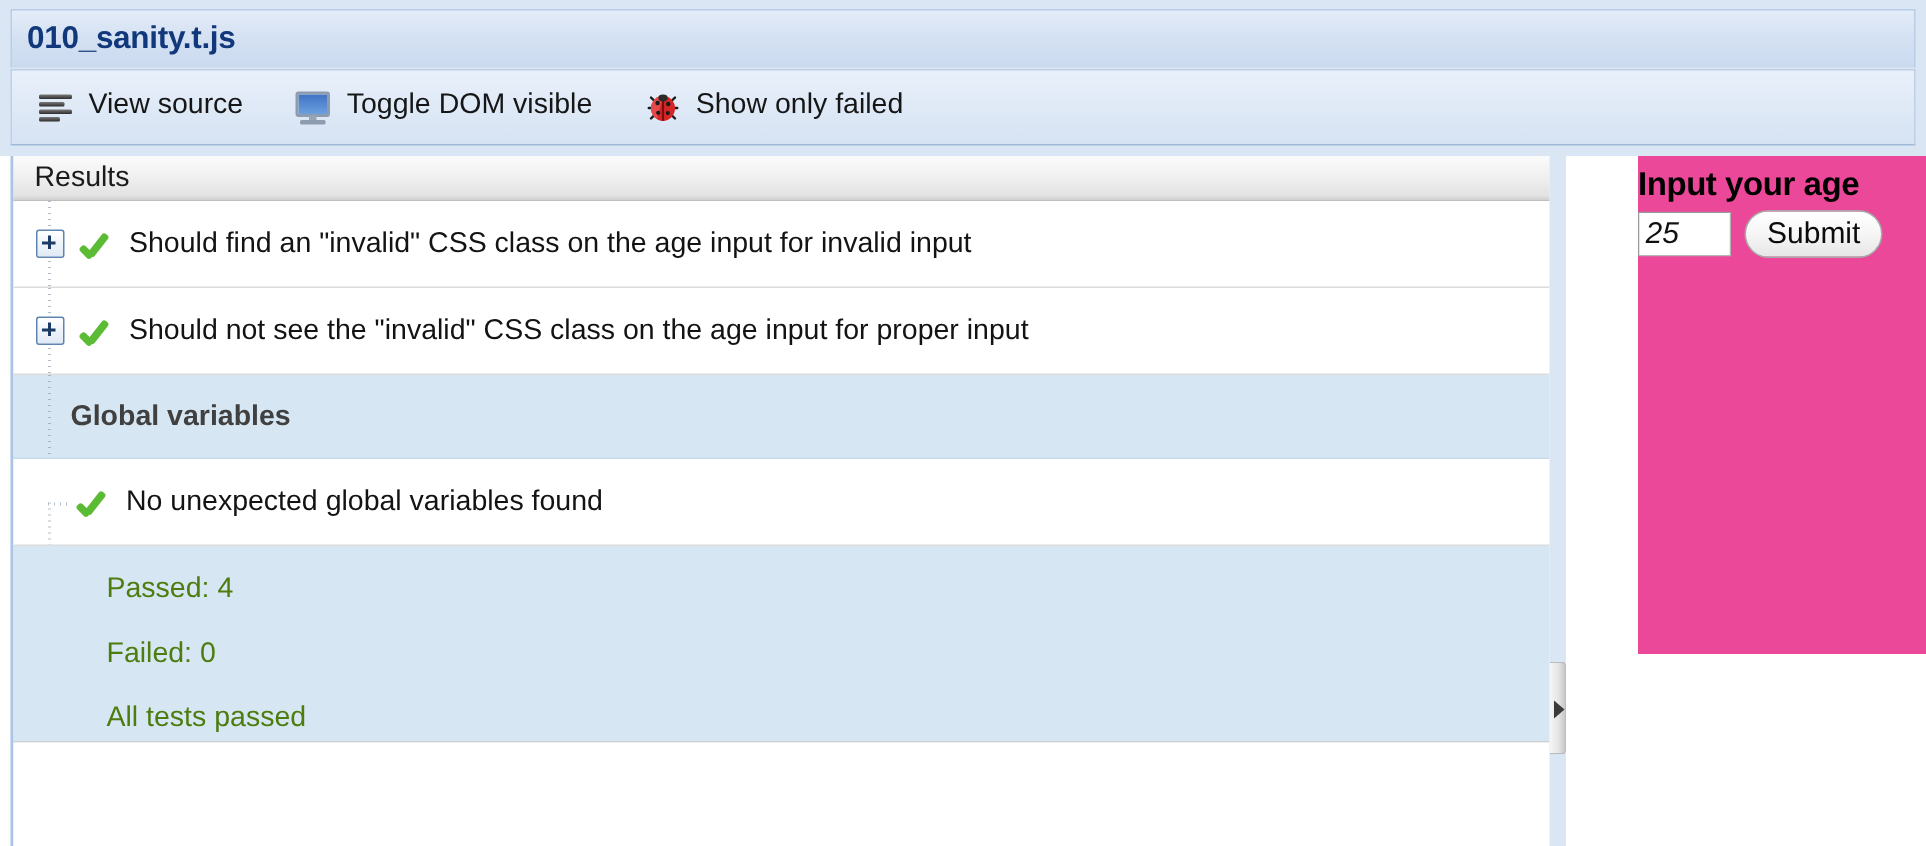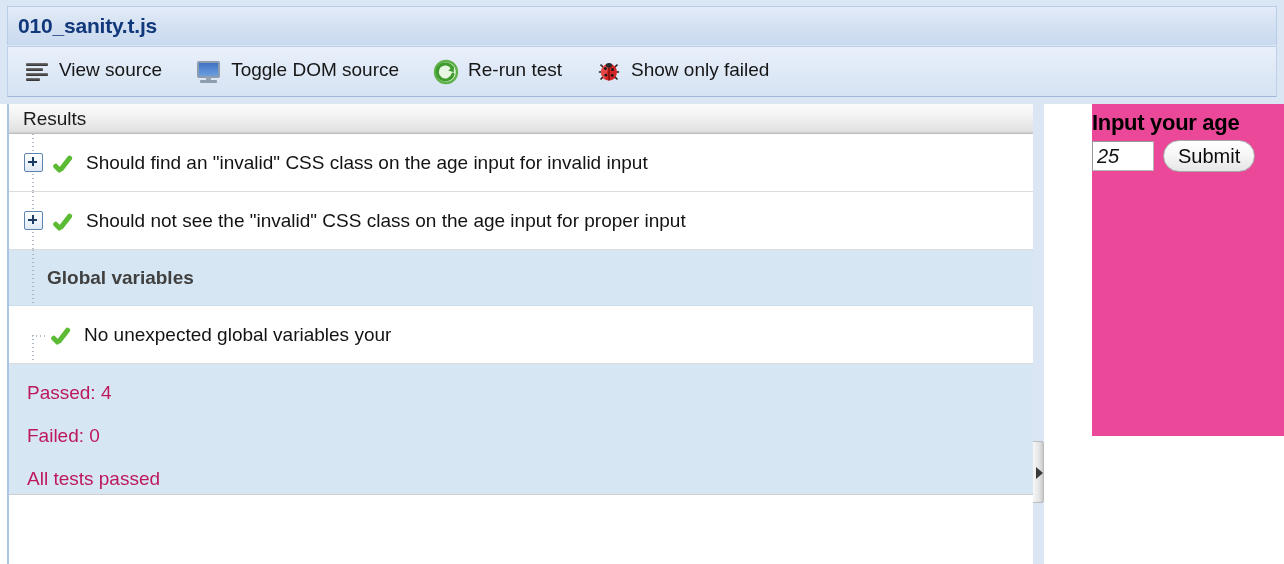--- a/index.html
+++ b/index.html
@@ -246,22 +246,23 @@
   
   .summary {
     background: #d6e7f3;
     padding: 18px 0 16px 18px;
     height: 131px;
     box-sizing: border-box;
     border-bottom: 1px solid #cfcfcf;
   }
   .summary-line {
     font-size: 19px;
-    color: #be185d;
+    color: #4d7c0f;
     margin-bottom: 21px;
+    margin-left: 44px;
   }
   .summary-line:last-child { margin-bottom: 0; }
 
   
   .splitter {
     position: absolute;
     left: 1033px; top: 104px;
     width: 11px;
     height: 460px;
     background: #dbe6f4;
@@ -365,33 +366,23 @@
         </span>
         <span class="tb-label">View source</span>
       </div>
 
       <div class="tb-item">
         <span class="tb-icon ico-monitor">
           <span class="scr"></span>
             <span class="neck"></span>
             <span class="base"></span>
         </span>
-        <span class="tb-label">Toggle DOM source</span>
+        <span class="tb-label">Toggle DOM visible</span>
       </div>
 
-      <div class="tb-item">
-        <span class="tb-icon">
-          <svg width="26" height="26" viewBox="0 0 26 26">
-            <circle cx="13" cy="13" r="11" fill="#e7f6e0" stroke="#5fb14a" stroke-width="2.4"></circle>
-            <path d="M19.5 9.5 A8 8 0 1 0 20 15" fill="none" stroke="#3f9b2e" stroke-width="3" stroke-linecap="round"></path>
-            <path d="M20.6 7.2 L20.9 13.2 L15.2 11.6 Z" fill="#3f9b2e"></path>
-          </svg>
-        </span>
-        <span class="tb-label">Re-run test</span>
-      </div>
 
       <div class="tb-item">
         <span class="tb-icon">
           <svg width="26" height="26" viewBox="0 0 26 26">
             <g stroke="#1a1a1a" stroke-width="1.6" stroke-linecap="round">
               <line x1="5" y1="6" x2="8" y2="9"></line>
               <line x1="3.5" y1="13" x2="7" y2="13"></line>
               <line x1="5" y1="20" x2="8" y2="17"></line>
               <line x1="21" y1="6" x2="18" y2="9"></line>
               <line x1="22.5" y1="13" x2="19" y2="13"></line>
@@ -435,21 +426,21 @@
 
     <div class="test-row suite">
       <span class="tree-dots"></span>
       <span class="suite-label">Global variables</span>
     </div>
 
     <div class="test-row row-no-exp">
       <span class="tree-dots short"></span>
       <span class="tree-elbow"></span>
       <span class="check"></span>
-      <span class="test-label">No unexpected global variables your</span>
+      <span class="test-label">No unexpected global variables found</span>
     </div>
 
     <div class="summary">
       <div class="summary-line">Passed: 4</div>
       <div class="summary-line">Failed: 0</div>
       <div class="summary-line">All tests passed</div>
     </div>
 
     <div class="left-bottom-fill"></div>
   </div>

